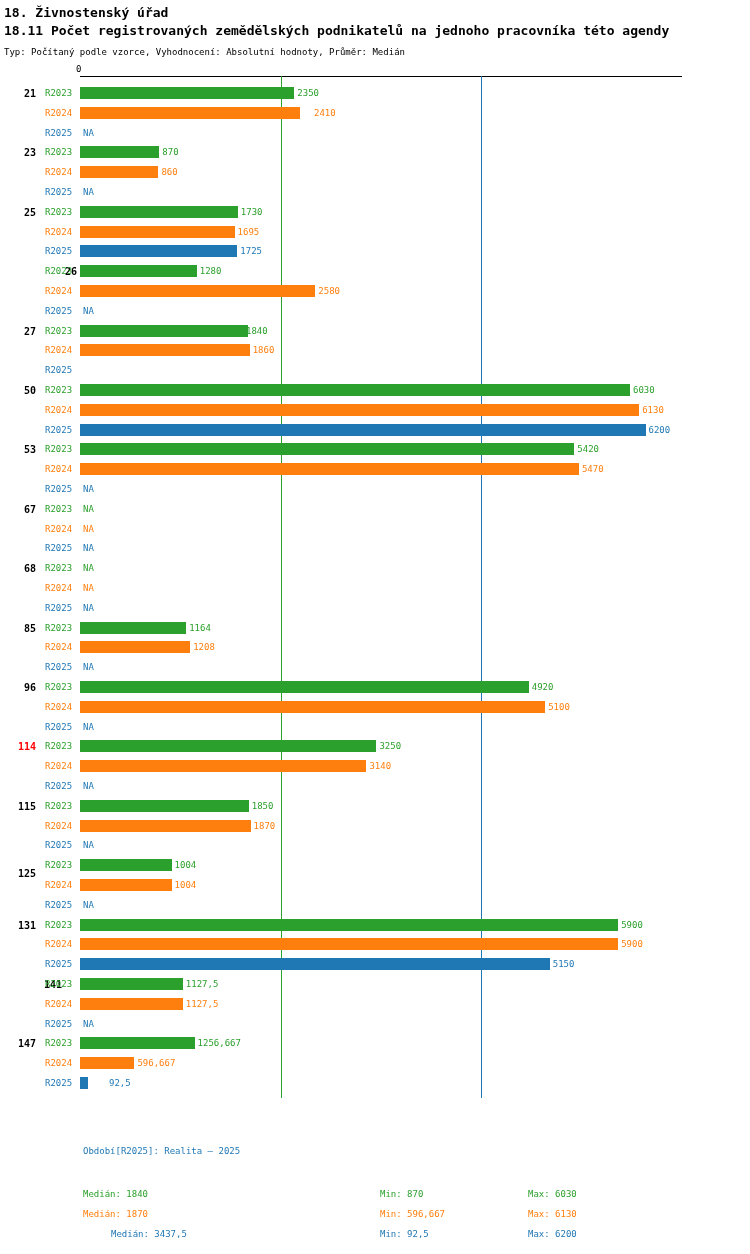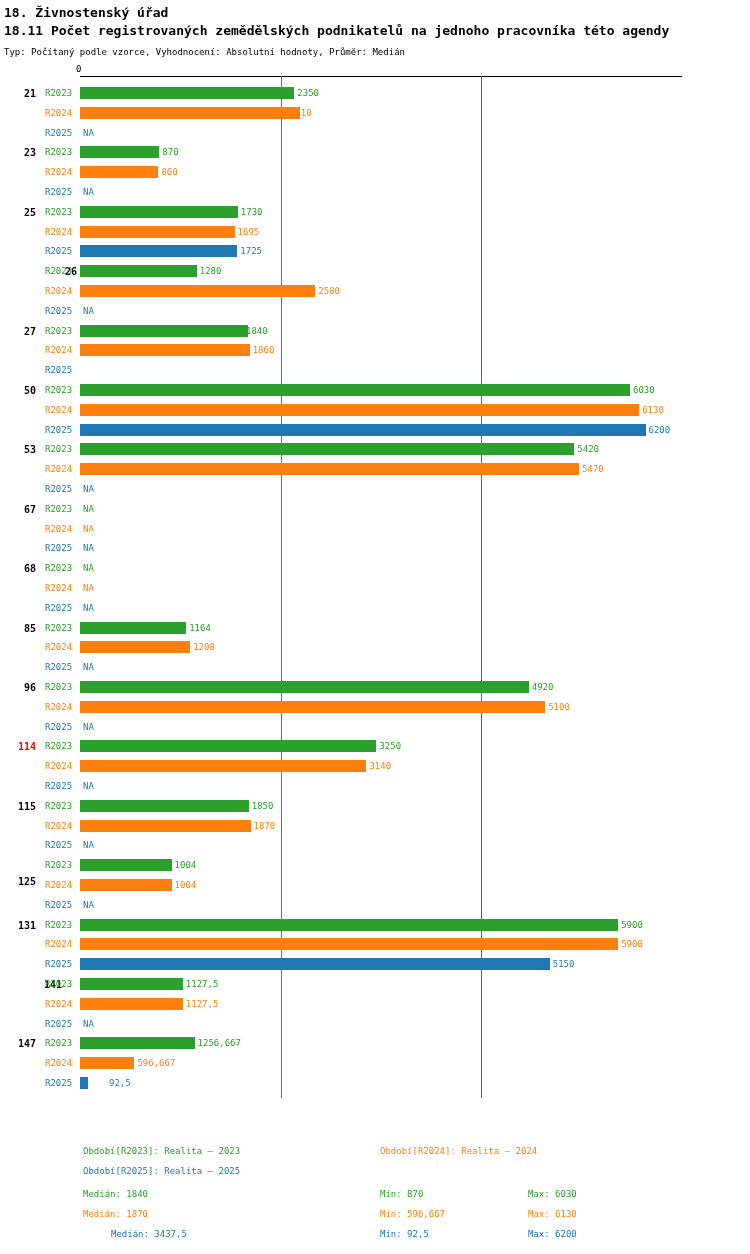--- a/index.html
+++ b/index.html
@@ -165,21 +165,21 @@
       <div class="grp" style="top: 8px; height: 59.4px;">
         <div class="grp-name" style="top: 4px;">21</div>
         <div class="row" style="top: 0px;">
           <div class="row-label" style="color: rgb(44, 160, 44);">R2023</div>
           <div class="bar" style="width: 214.348px; background: rgb(44, 160, 44);"></div>
           <div class="bar-val" style="left: 297.348px; color: rgb(44, 160, 44);">2350</div>
         </div>
         <div class="row" style="top: 19.8px;">
           <div class="row-label" style="color: rgb(255, 127, 14);">R2024</div>
           <div class="bar" style="width: 219.821px; background: rgb(255, 127, 14);"></div>
-          <div class="bar-val" style="left: 290px; color: rgb(255, 127, 14); text-align: center;">2410</div>
+          <div class="bar-val" style="left: 314px; color: rgb(255, 127, 14); text-align: center;">2410</div>
         </div>
         <div class="row" style="top: 39.6px;">
           <div class="row-label" style="color: rgb(31, 119, 180);">R2025</div>
           <div class="na" style="color: rgb(31, 119, 180);">NA</div>
         </div>
       </div>
       <div class="grp" style="top: 67.4px; height: 59.4px;">
         <div class="grp-name" style="top: 4px;">23</div>
         <div class="row" style="top: 0px;">
           <div class="row-label" style="color: rgb(44, 160, 44);">R2023</div>
@@ -374,21 +374,21 @@
           <div class="row-label" style="color: rgb(255, 127, 14);">R2024</div>
           <div class="bar" style="width: 170.567px; background: rgb(255, 127, 14);"></div>
           <div class="bar-val" style="left: 253.567px; color: rgb(255, 127, 14);">1870</div>
         </div>
         <div class="row" style="top: 39.6px;">
           <div class="row-label" style="color: rgb(31, 119, 180);">R2025</div>
           <div class="na" style="color: rgb(31, 119, 180);">NA</div>
         </div>
       </div>
       <div class="grp" style="top: 780.2px; height: 59.4px;">
-        <div class="grp-name" style="top: 20px;">125</div>
+        <div class="grp-name" style="top: 12px;">125</div>
         <div class="row" style="top: 0px;">
           <div class="row-label" style="color: rgb(44, 160, 44);">R2023</div>
           <div class="bar" style="width: 91.577px; background: rgb(44, 160, 44);"></div>
           <div class="bar-val" style="left: 174.577px; color: rgb(44, 160, 44);">1004</div>
         </div>
         <div class="row" style="top: 19.8px;">
           <div class="row-label" style="color: rgb(255, 127, 14);">R2024</div>
           <div class="bar" style="width: 91.577px; background: rgb(255, 127, 14);"></div>
           <div class="bar-val" style="left: 174.577px; color: rgb(255, 127, 14);">1004</div>
         </div>
@@ -447,24 +447,20 @@
         <div class="row" style="top: 39.6px;">
           <div class="row-label" style="color: rgb(31, 119, 180);">R2025</div>
           <div class="bar" style="width: 8.43712px; background: rgb(31, 119, 180);"></div>
           <div class="bar-val" style="left: 109px; color: rgb(31, 119, 180); text-align: right;">92,5</div>
         </div>
       </div>
     </div>
 </div>
 
 <div class="legend" id="legend">
-    <div class="legend-row">
-      <div class="legend-item col1" style="color: rgb(44, 160, 44);">Období[R2023]: Realita – 2023</div>
-      <div class="legend-item col2" style="color: rgb(255, 127, 14);">Období[R2024]: Realita – 2024</div>
-    </div>
     <div class="legend-row">
       <div class="legend-item col1" style="color: rgb(31, 119, 180);">Období[R2025]: Realita – 2025</div>
     </div>
   </div>
 <div class="stats" id="stats">
     <div class="stat-row">
       <div class="legend-item col1" style="color: rgb(44, 160, 44);">Medián: 1840</div>
       <div class="legend-item col2" style="color: rgb(44, 160, 44);">Min: 870</div>
       <div class="legend-item col3" style="color: rgb(44, 160, 44);">Max: 6030</div>
     </div>

